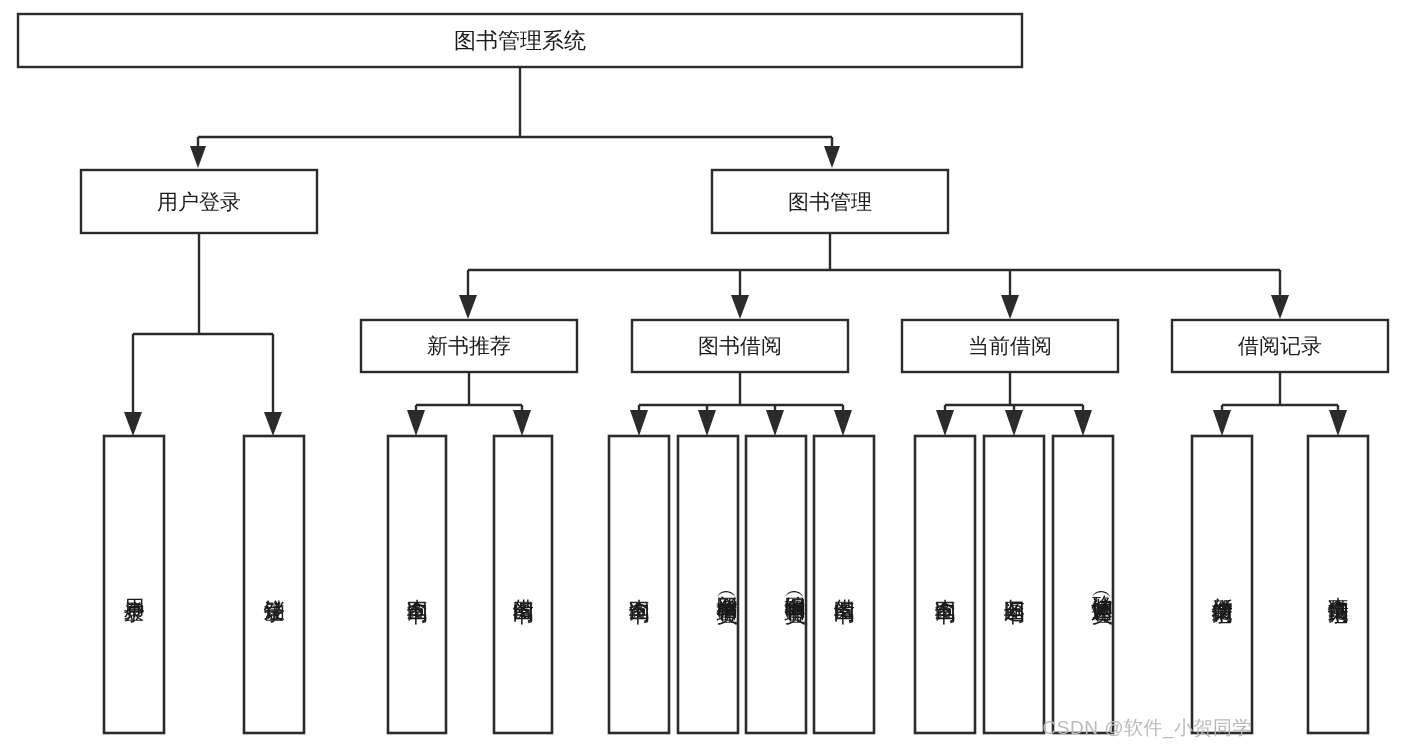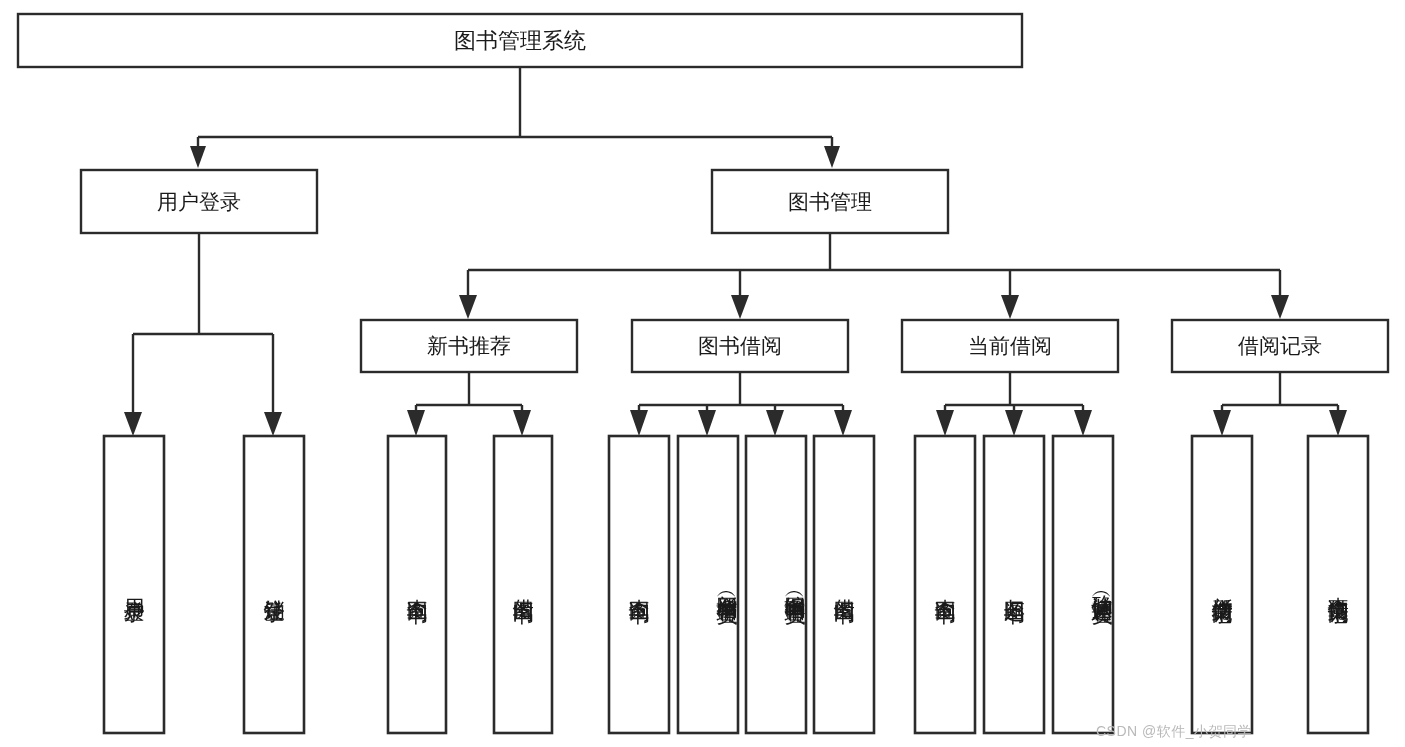--- a/index.html
+++ b/index.html
@@ -68,21 +68,21 @@
     letter-spacing: 1.5px;
     color: #1a1a1a;
     white-space: nowrap;
     pointer-events: none;
   }
   #watermark {
     position: absolute;
     right: 8px;
     bottom: 6px;
     font-family: "Liberation Sans", "DejaVu Sans", sans-serif;
-    font-size: 14px;
+    font-size: 19px;
     color: #b9b9b9;
     letter-spacing: 0.5px;
     white-space: nowrap;
   }
 </style>
 </head>
 <body>
 
 <div id="diagram-root">
 

